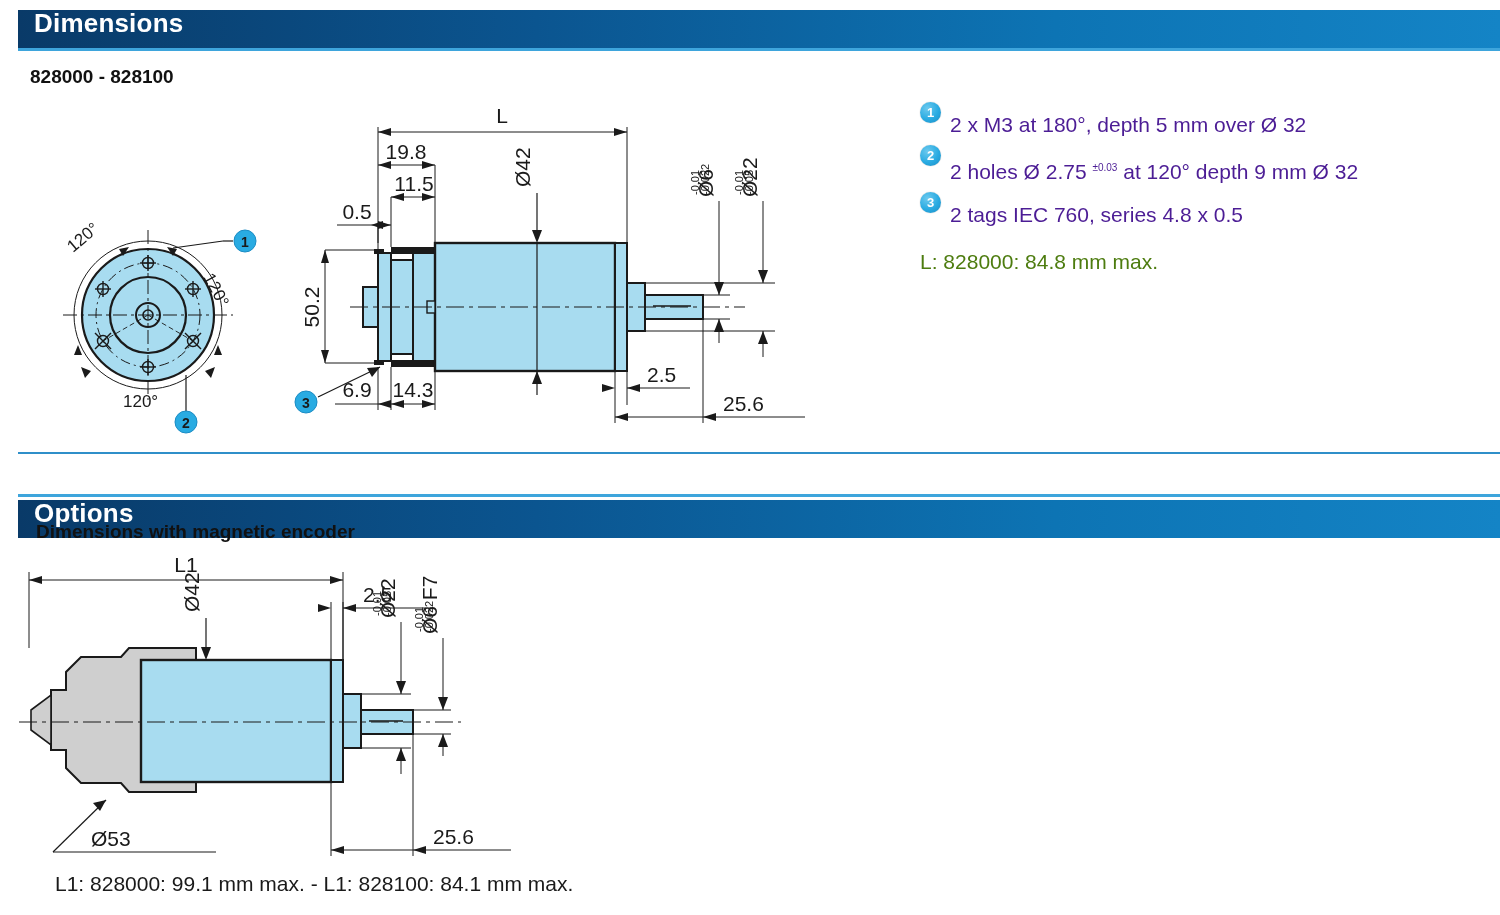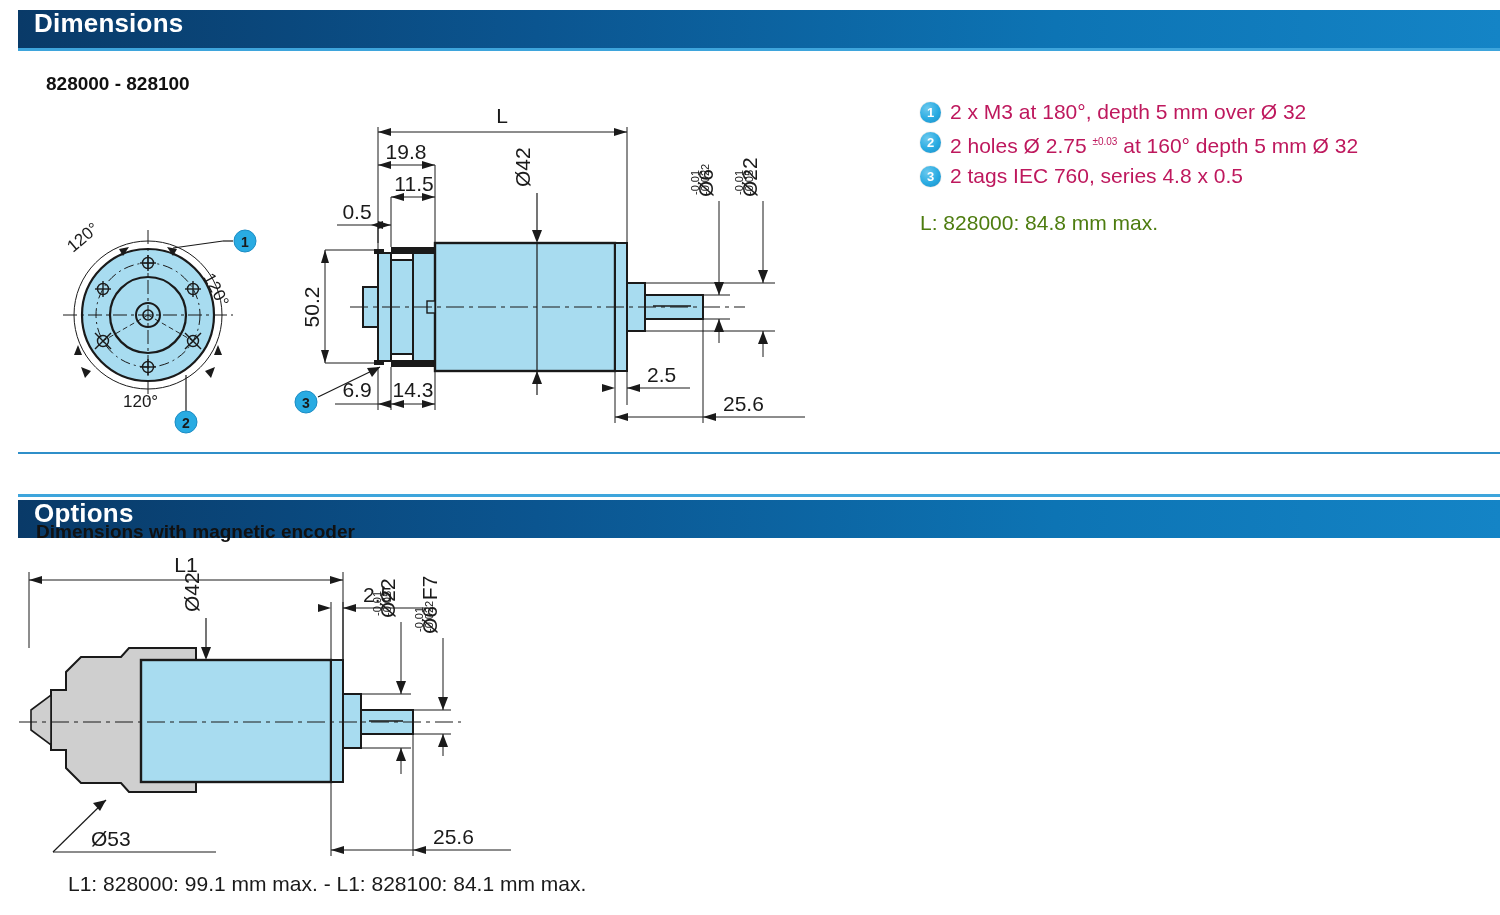--- a/index.html
+++ b/index.html
@@ -35,21 +35,21 @@
   .legend{position:absolute;left:920px;top:100px;width:560px;}
   .legend-row{display:flex;align-items:flex-start;margin-bottom:7px;}
   .badge{
     width:21px;height:21px;border-radius:50%;
     background:radial-gradient(circle at 35% 30%,#6cc9ee 0%,#29abe2 55%,#1b8cc4 100%);
     color:#fff;font-size:13px;font-weight:bold;
     display:flex;align-items:center;justify-content:center;
     flex:0 0 21px;margin-top:2px;margin-right:9px;
     box-shadow:0 0 1px rgba(0,0,0,.4);
   }
-  .legend-text{font-size:21px;line-height:23px;color:#be185d;white-space:nowrap;}
+  .legend-text{font-size:21px;line-height:23px;color:#4c1d95;white-space:nowrap;margin-top:13px;}
   .legend-text sup{font-size:10px;vertical-align:super;}
   .lnote{font-size:21px;line-height:27px;color:#4d7c0f;}
   .legend-notes{margin-top:22px;}
 
   
   .drawing{position:absolute;}
   svg{display:block;overflow:visible;}
   text{font-family:"Liberation Sans", sans-serif;fill:#1a1a1a;}
 
   .caption{
@@ -64,31 +64,31 @@
 
 <div class="page">
 
   <div class="topcut"></div>
 
   <div class="section-bar" style="top:10px;">
     <div class="bar-title">Dimensions</div>
   </div>
   <div class="bar-underline" style="top:48px;"></div>
 
-  <div class="subtitle" style="left:30px;top:73px;margin-left:16px;">828000 - 828100</div>
+  <div class="subtitle" style="left:30px;top:66px;">828000 - 828100</div>
 
   <div class="legend">
     <div class="legend-row">
       <div class="badge">1</div>
       <div class="legend-text">2 x M3 at 180°, depth 5 mm over Ø 32</div>
     </div>
     <div class="legend-row">
       <div class="badge">2</div>
       <div class="legend-text">
-        <span>2 holes Ø 2.75 </span><sup>±0.03</sup><span> at 160° depth 5 mm Ø 32</span>
+        <span>2 holes Ø 2.75 </span><sup>±0.03</sup><span> at 120° depth 9 mm Ø 32</span>
       </div>
     </div>
     <div class="legend-row">
       <div class="badge">3</div>
       <div class="legend-text">2 tags IEC 760, series 4.8 x 0.5</div>
     </div>
     <div class="legend-notes">
       <div class="lnote">L: 828000: 84.8 mm max.</div>
     </div>
   </div>
@@ -417,15 +417,15 @@
         <line x1="320" y1="222" x2="320" y2="296"></line>
         <line x1="402" y1="174" x2="402" y2="296"></line>
         <line x1="320" y1="290" x2="500" y2="290"></line>
       </g>
       <polygon points="320,290 333,286 333,294" fill="#1a1a1a"></polygon>
       <polygon points="402,290 415,286 415,294" fill="#1a1a1a"></polygon>
       <text x="422" y="284" font-size="21" text-anchor="start">25.6</text>
     </svg>
   </div>
 
-  <div class="caption" style="left:68px;top:872px;">L1: 828000: 99.1 mm max. - L1: 828100: 84.1 mm max.</div>
+  <div class="caption" style="left:55px;top:872px;">L1: 828000: 99.1 mm max. - L1: 828100: 84.1 mm max.</div>
 
 </div>
 
 </body></html>

